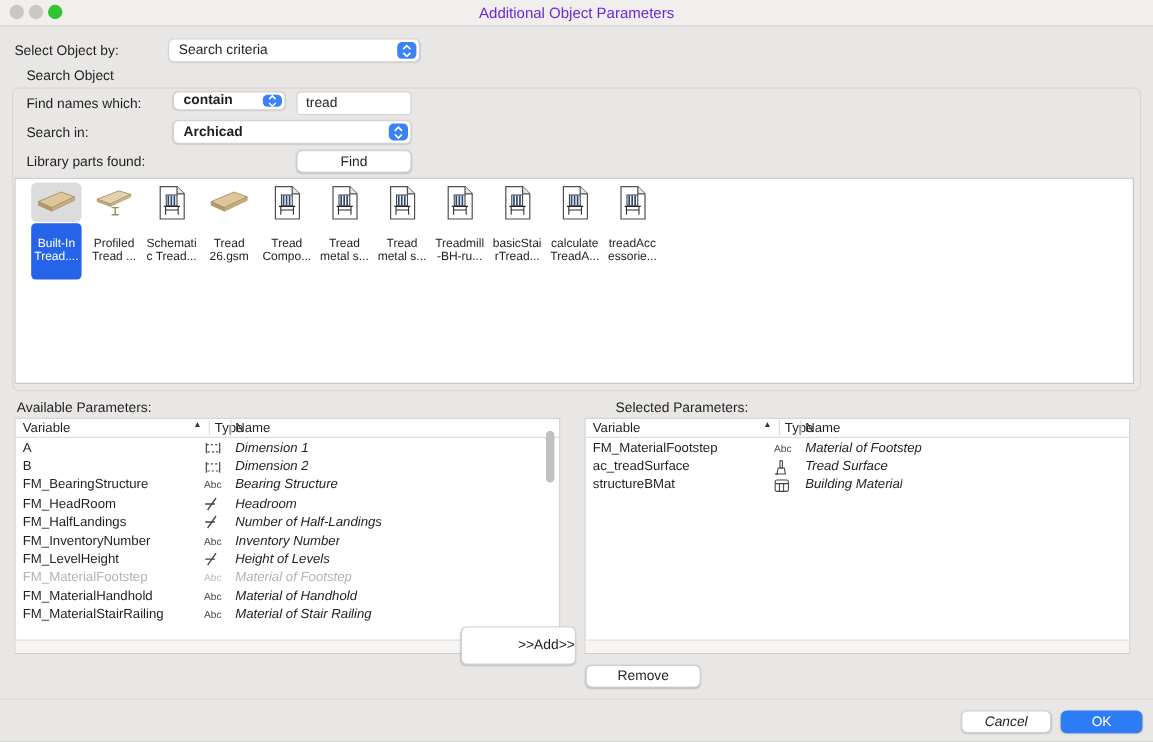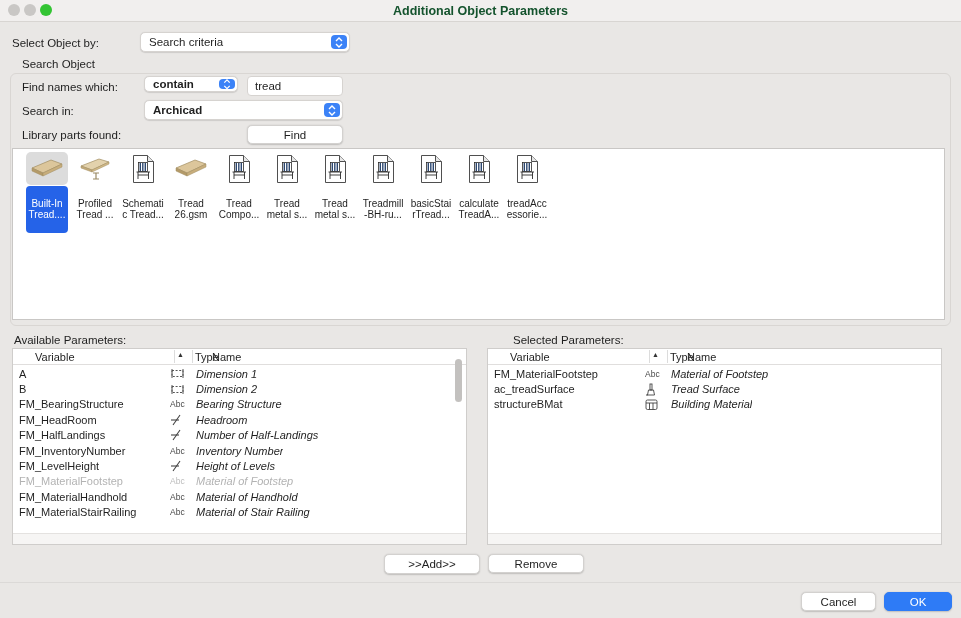--- a/index.html
+++ b/index.html
@@ -9,21 +9,21 @@
     position:relative; width:961px; height:618px; background:#e9e7e5;
     overflow:hidden; font-size:11.5px; color:#1f1f1f;
   }
   
   .titlebar {
     position:absolute; left:0; top:0; width:961px; height:22px;
     background:#f1efee; border-bottom:1px solid #d8d5d2;
   }
   .title {
     position:absolute; left:0; right:0; top:4px; text-align:center;
-    font-size:12.5px; font-weight:bold; color:#14532d;
+    font-size:12.5px; font-weight:normal; color:#6d28d9;
   }
   .tl { position:absolute; top:4px; width:12px; height:12px; border-radius:50%; }
   .tl.close { left:8px;  background:#c9c7c5; }
   .tl.min   { left:24px; background:#c9c7c5; }
   .tl.zoom  { left:40px; background:#33c433; }
   
   .lbl { position:absolute; white-space:nowrap; }
   .popup {
     position:absolute; background:#fff; border:1px solid #d6d3d0; border-radius:5px;
     box-shadow:0 0.5px 1px rgba(0,0,0,.12);
@@ -70,21 +70,21 @@
   .libitem.selected .liblabel { background:#2563e8; color:#fff; }
   
   .ptable {
     position:absolute; top:348px; width:455px; height:197px;
     background:#fff; border:1px solid #cfcdcb;
   }
   .ptable .thead {
     position:absolute; left:0; right:0; top:0; height:16px;
     border-bottom:1px solid #e0dedd; font-size:11px;
   }
-  .thead .h { position:absolute; top:2px;margin-left:16px; }
+  .thead .h { position:absolute; top:2px; }
   .h-var  { left:6px; }
   .h-sort { left:148px; font-size:7px; top:4px; color:#333; }
   .h-type { left:166px; }
   .h-sep1 { position:absolute; left:161px; top:1px; bottom:1px; width:1px; background:#dcdcdc; }
   .h-sep2 { position:absolute; left:179px; top:1px; bottom:1px; width:1px; background:#dcdcdc; }
   .h-name { left:183px; }
   .tbody { position:absolute; left:0; right:0; top:17px; }
   .trow { display:flex; align-items:center; height:15.4px; font-size:11px; }
   .trow .c-var  { flex:0 0 157px; padding-left:6px; white-space:nowrap; overflow:hidden; }
   .trow .c-type { flex:0 0 22px; display:flex; align-items:center; justify-content:flex-start; }
@@ -453,29 +453,29 @@
               <line x1="4.5" y1="5" x2="4.5" y2="11.5" stroke="#444" stroke-width="0.9"></line>
               <line x1="8" y1="5" x2="8" y2="11.5" stroke="#444" stroke-width="0.9"></line>
             </svg>
           </span>
           <span class="c-name">Building Material</span>
         </div>
       </div>
     <div class="tbottom"></div>
   </div>
 
-  <div class="btn" style="left:384px; top:554px; width:96px; height:20px;">
+  <div class="btn" style="left:384px; top:522px; width:96px; height:32px;justify-content:flex-end;">
     <span>&gt;&gt;Add&gt;&gt;</span>
   </div>
   <div class="btn" style="left:488px; top:554px; width:96px; height:19px;">
     <span>Remove</span>
   </div>
 
   <div class="bottomsep"></div>
 
-  <div class="btn" style="left:801px; top:592px; width:75px; height:19px;">
+  <div class="btn" style="left:801px; top:592px; width:75px; height:19px;font-style:italic;">
     <span>Cancel</span>
   </div>
   <div class="btn primary" style="left:884px; top:592px; width:68px; height:19px;">
     <span>OK</span>
   </div>
 
 </div>
 
 </body></html>

